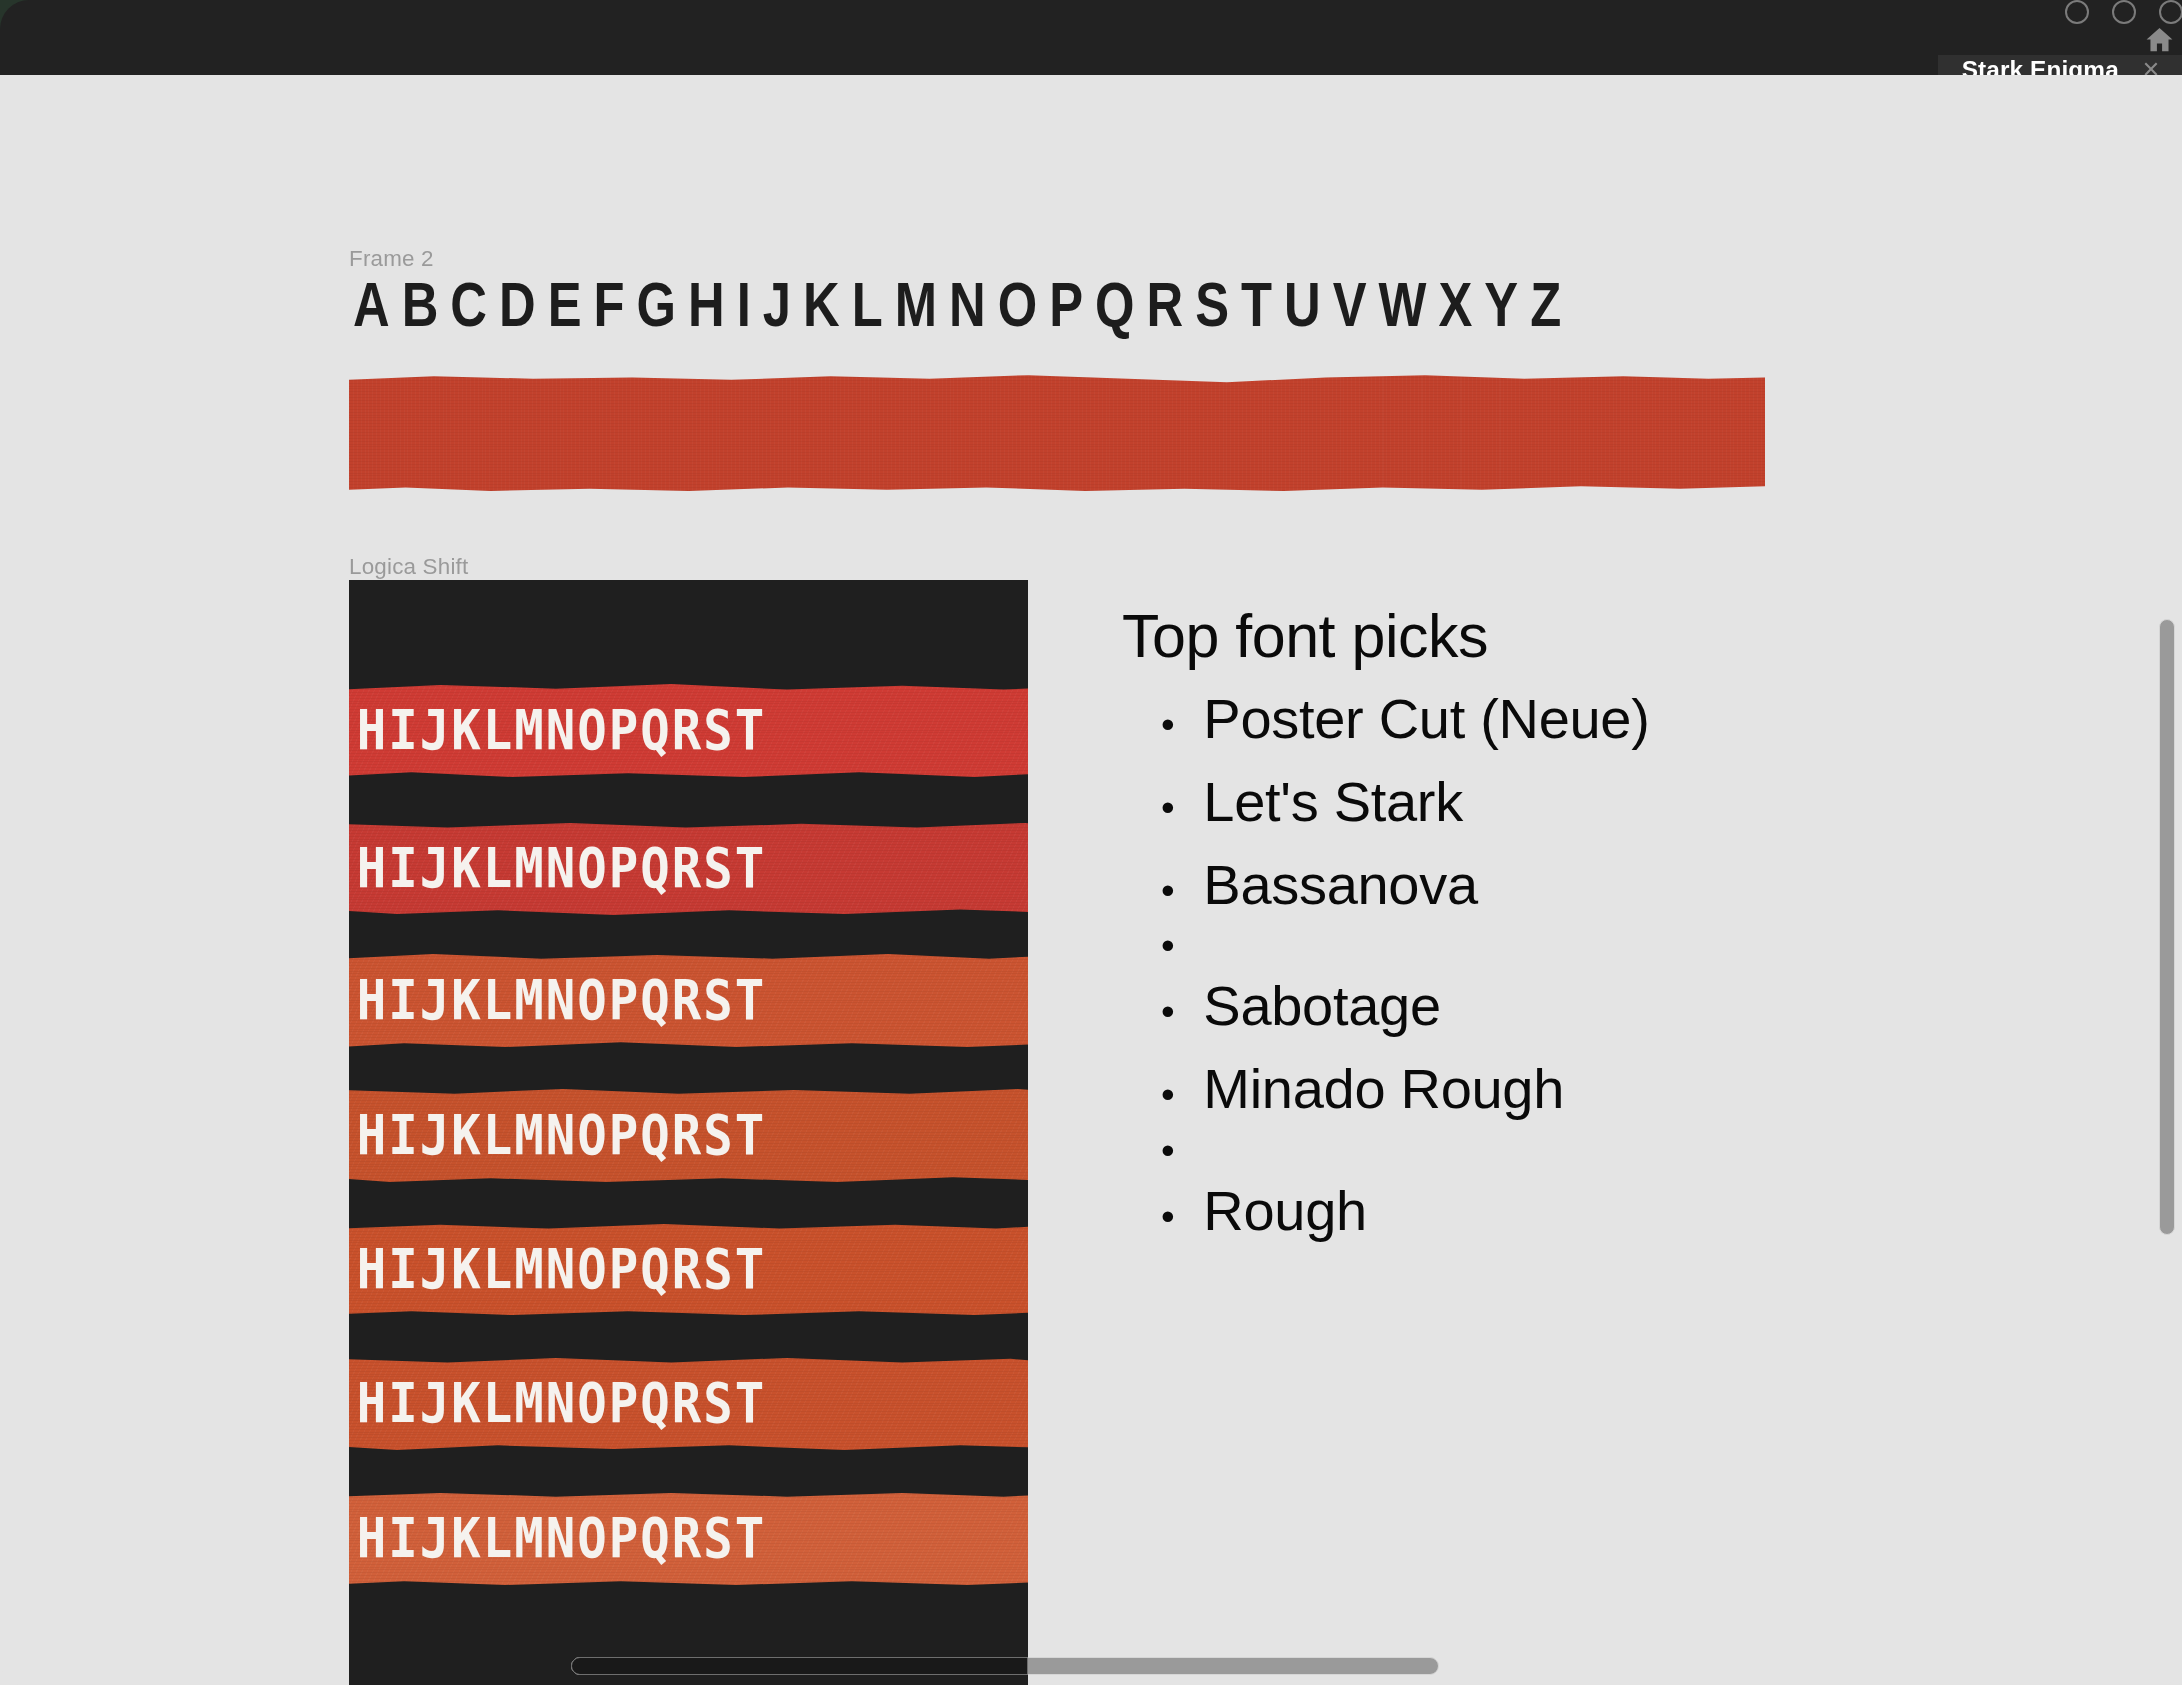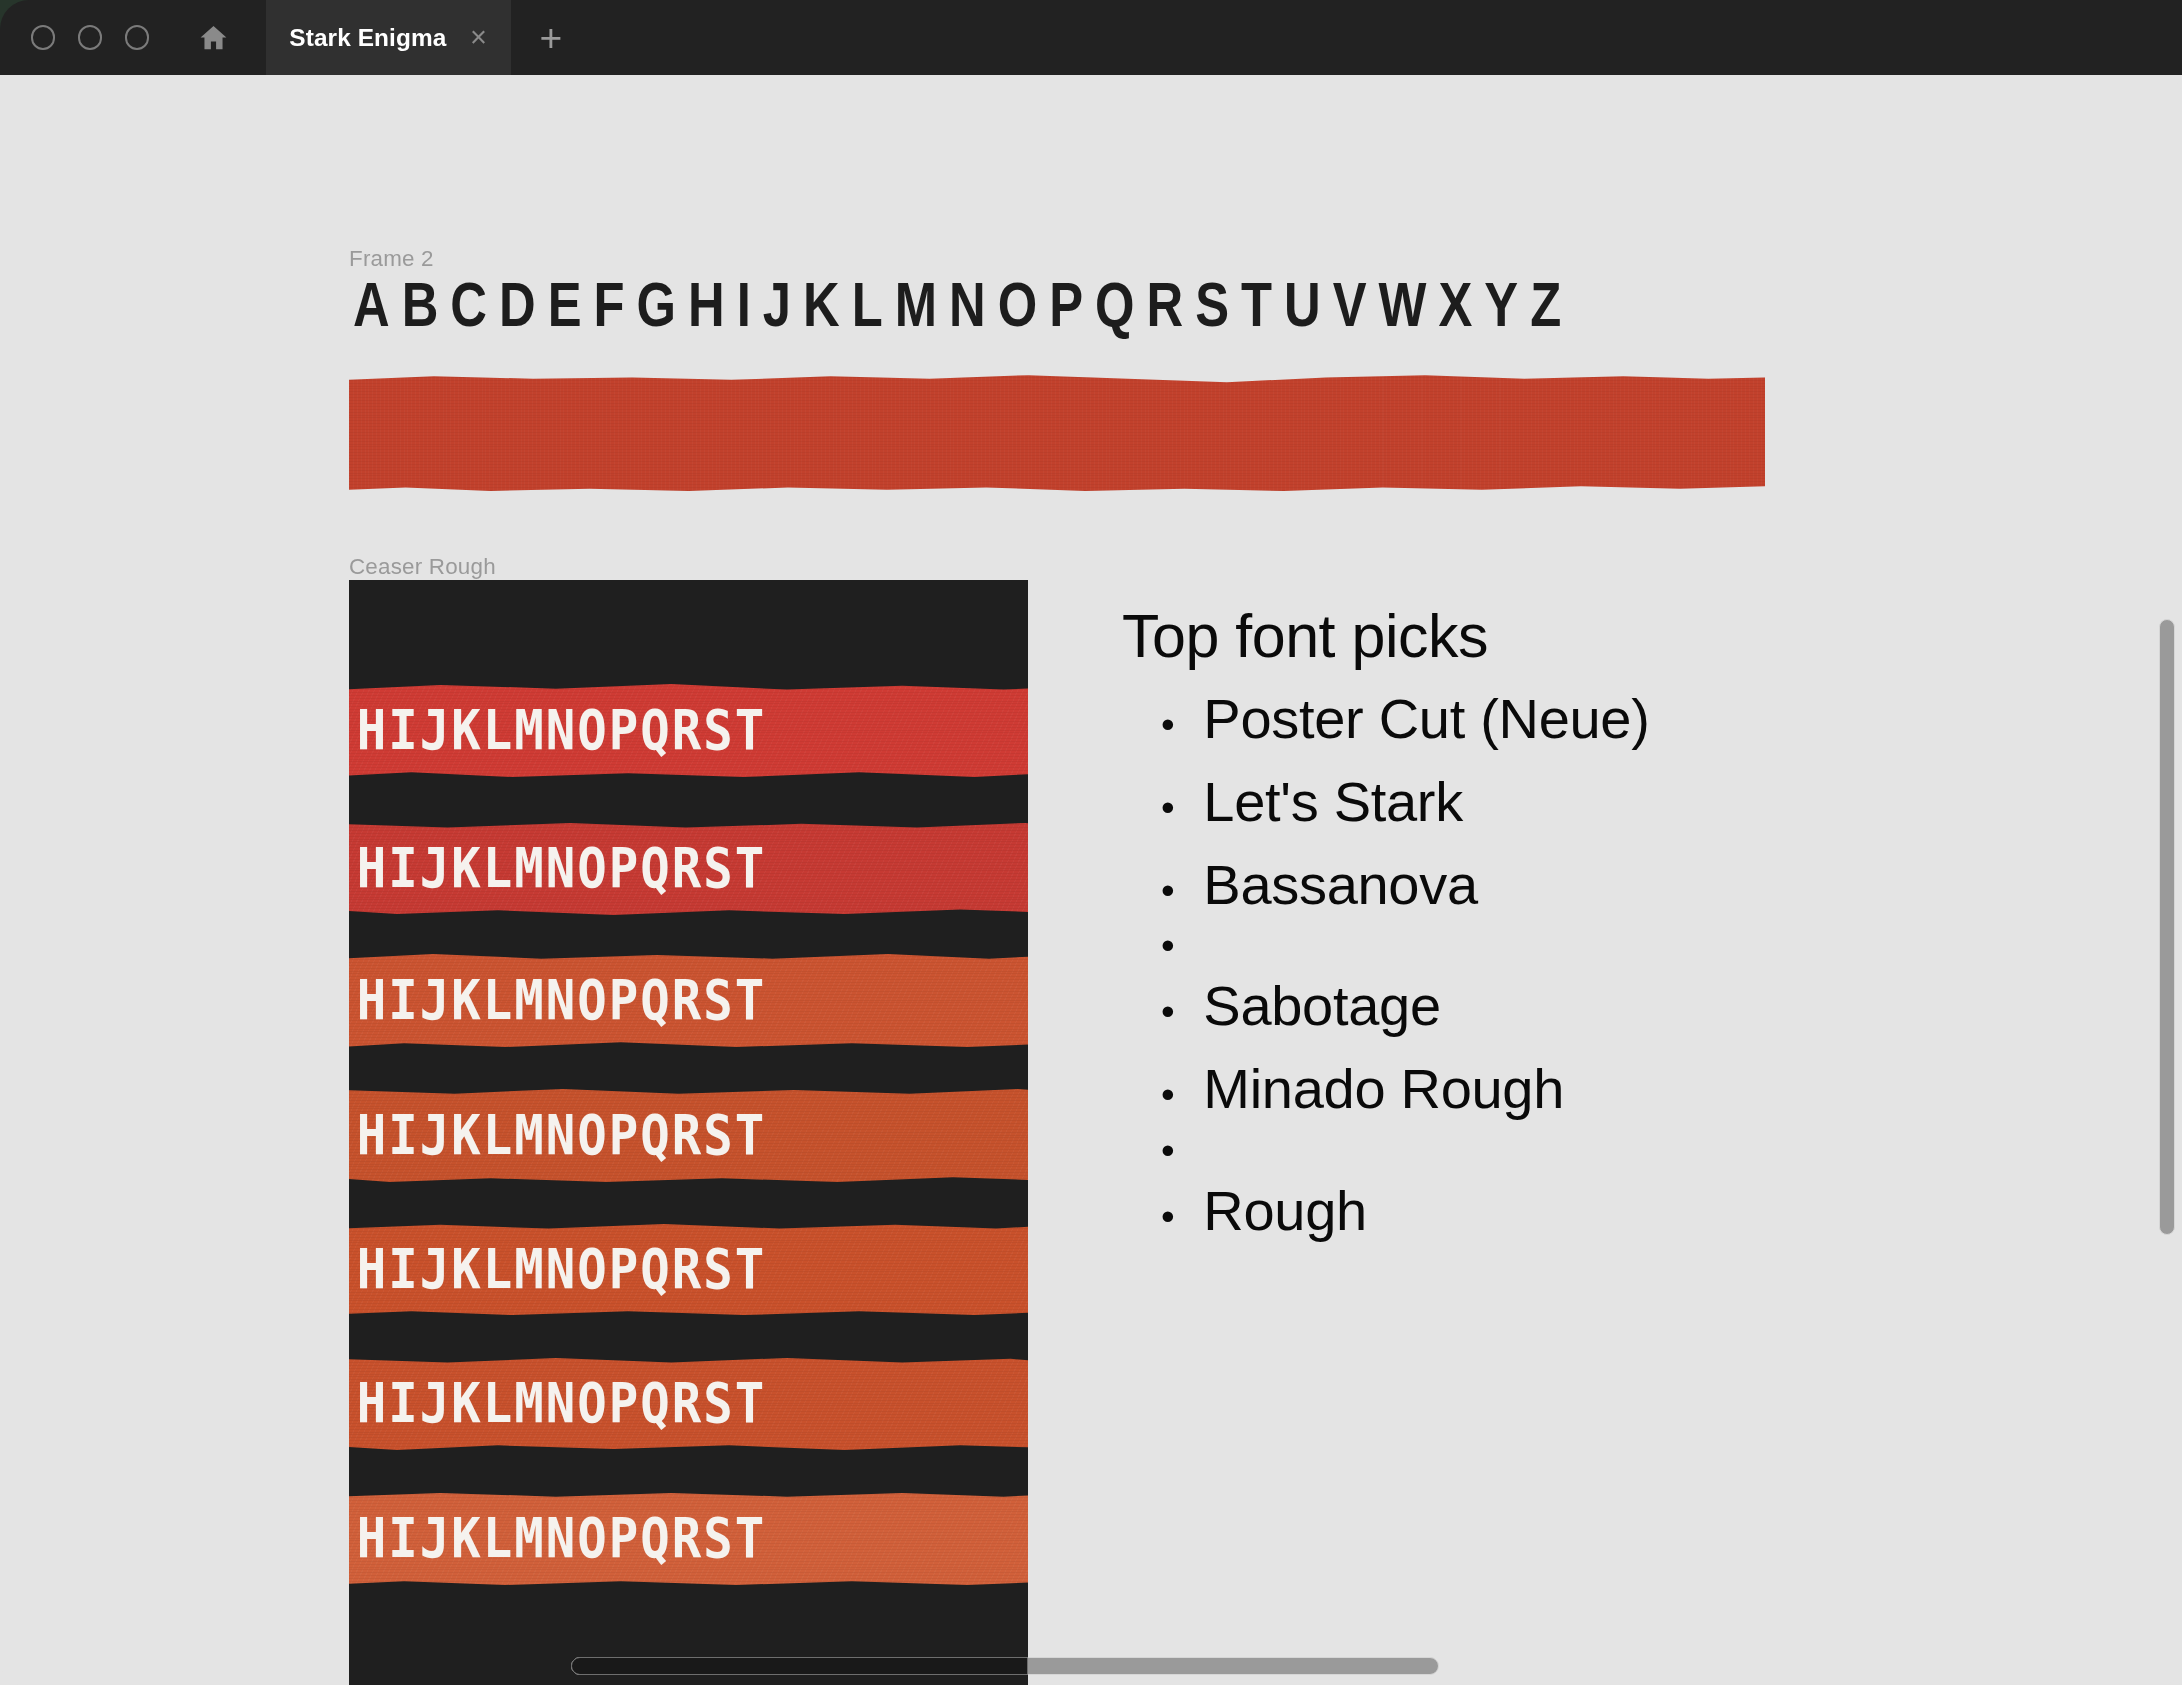--- a/index.html
+++ b/index.html
@@ -21,20 +21,21 @@
   }
 
   .tab-bar {
     position: relative;
     width: 100%;
     height: 75px;
     background: #222222;
     display: flex;
     align-items: flex-end;
     overflow: hidden;
+    flex-direction: column;
   }
   .tab-bar::before {
     content: "";
     position: absolute;
     left: 0; top: 0;
     width: 33px; height: 33px;
     background: #27352b;
     z-index: 0;
   }
   .tab-bar::after {
@@ -357,21 +358,21 @@
         <span>U</span>
         <span>V</span>
         <span>W</span>
         <span>X</span>
         <span>Y</span>
         <span>Z</span>
       </div>
 
     <div class="banner"></div>
 
-    <div class="ceaser-label">Ceaser Rough</div>
+    <div class="ceaser-label">Logica Shift</div>
 
     <div class="poster" id="poster">
         <div class="stripe" style="top: 104px; height: 93px; clip-path: polygon(0% 6%, 14% 1%, 30% 5%, 46% 0%, 62% 6%, 78% 2%, 92% 6%, 100% 3%, 100% 95%, 88% 100%, 72% 95%, 56% 100%, 40% 96%, 24% 100%, 10% 95%, 0% 99%);">
           <div class="stripe-bg" style="background: rgb(207, 59, 52);"></div>
           <div class="stripe-text">HIJKLMNOPQRST</div>
         </div>
         <div class="stripe" style="top: 242px; height: 93px; clip-path: polygon(0% 2%, 15% 6%, 32% 1%, 48% 6%, 64% 2%, 80% 6%, 95% 1%, 100% 5%, 100% 98%, 86% 94%, 70% 99%, 54% 95%, 38% 100%, 22% 95%, 8% 99%, 0% 95%);">
           <div class="stripe-bg" style="background: rgb(198, 58, 51);"></div>
           <div class="stripe-text">HIJKLMNOPQRST</div>
         </div>

